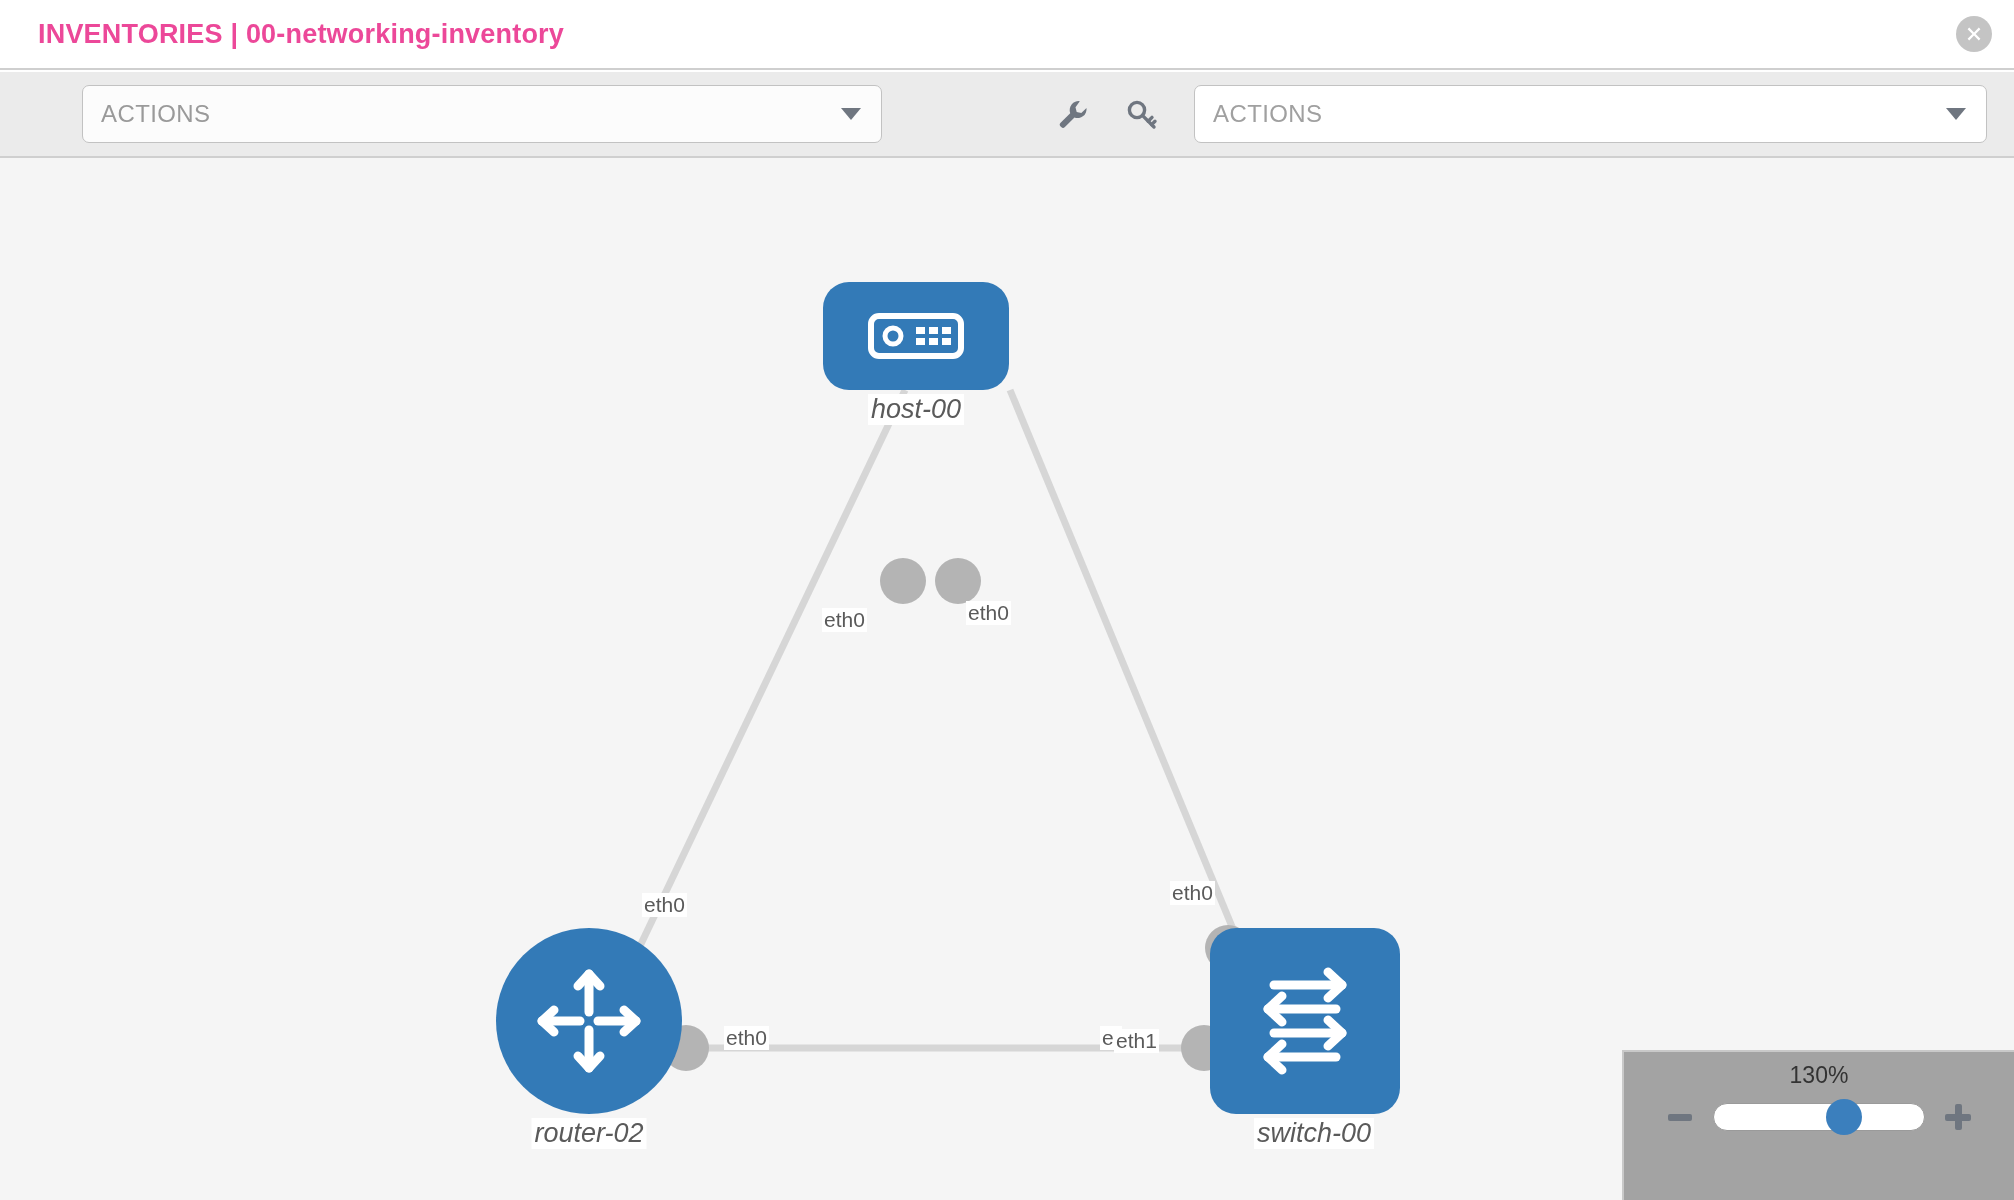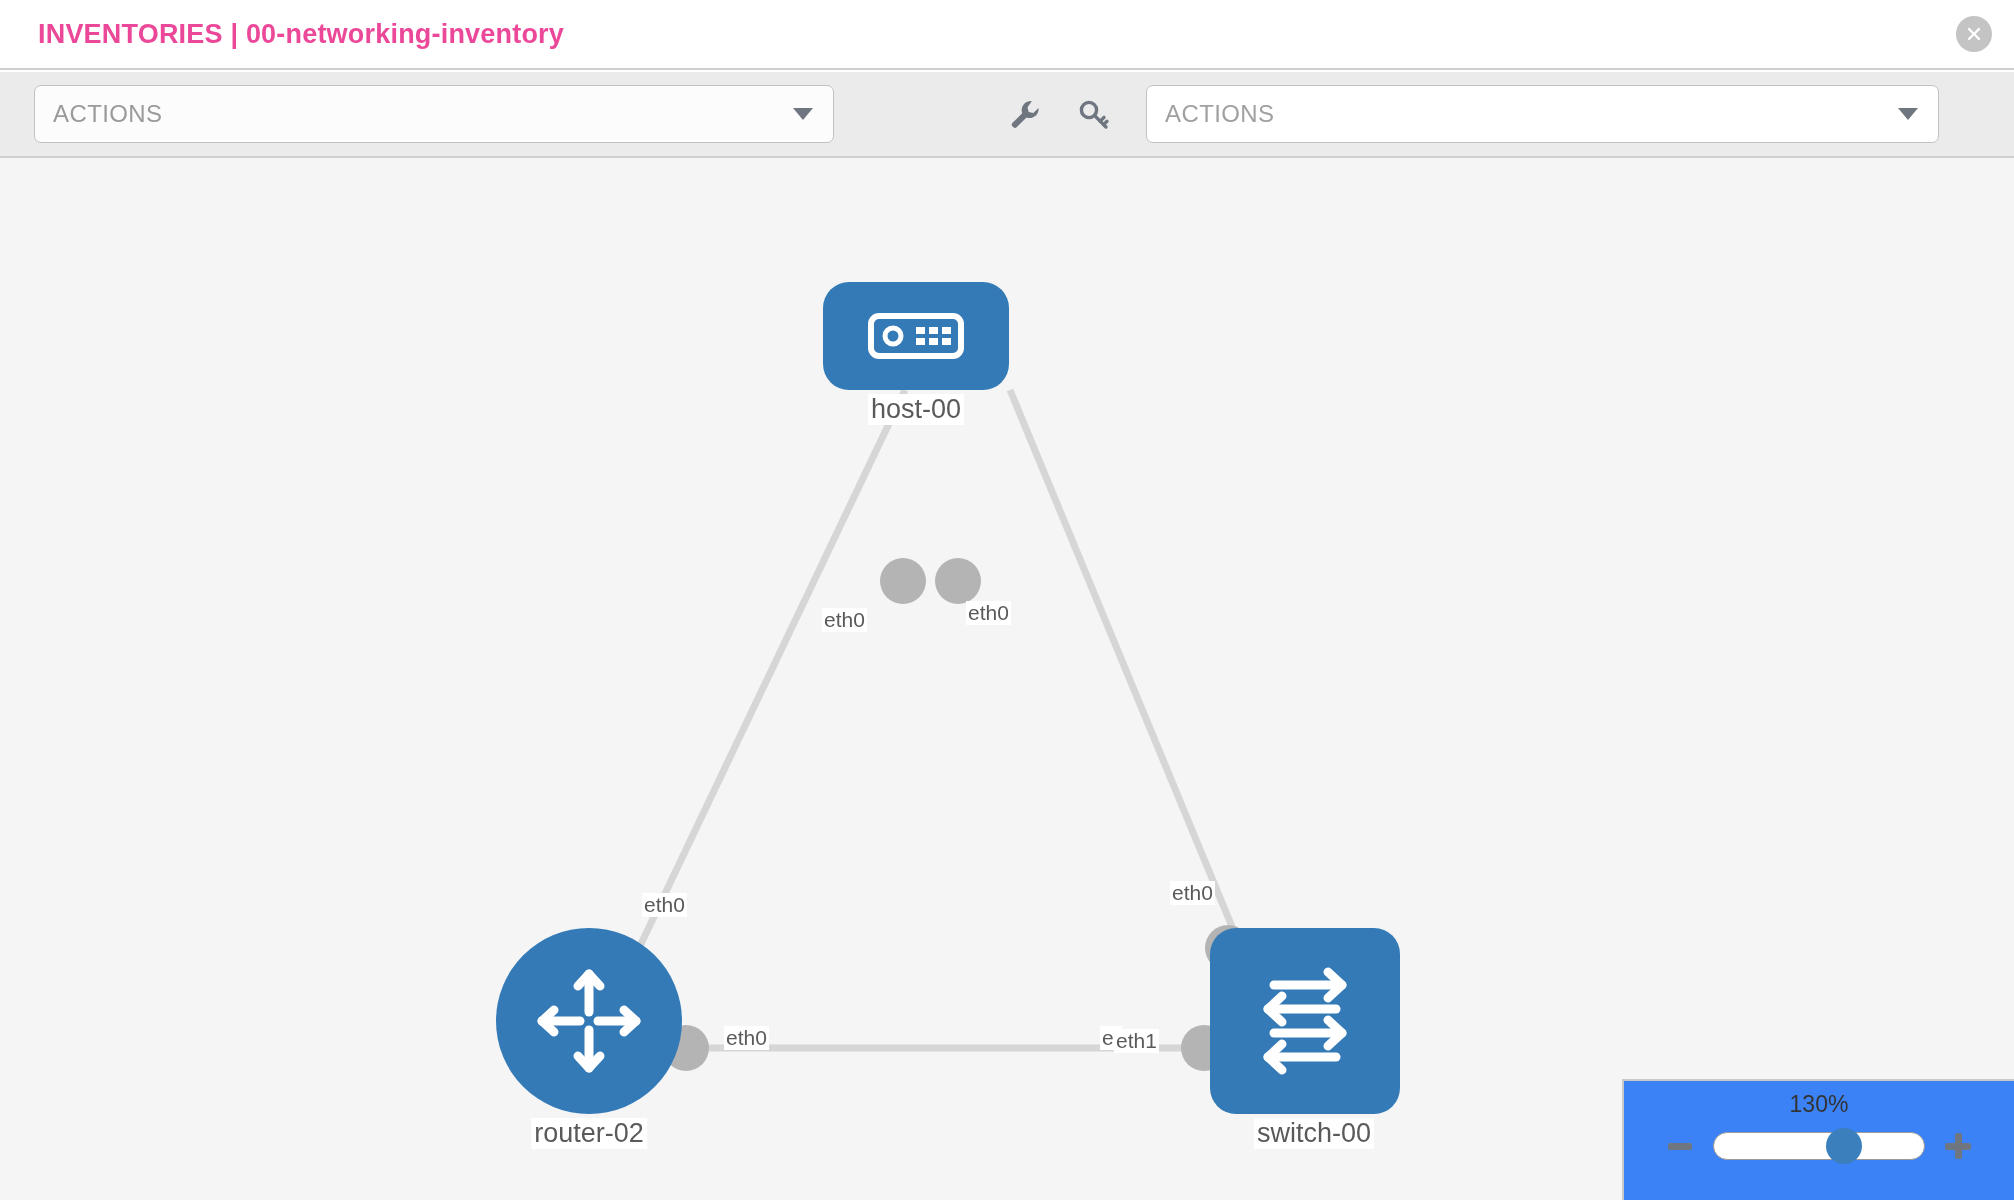--- a/index.html
+++ b/index.html
@@ -26,21 +26,21 @@
     width: 36px; height: 36px; border-radius: 50%;
     background: #c4c4c4; cursor: pointer;
     display: flex; align-items: center; justify-content: center;
   }
   .close-btn svg { display: block; }
 
   
   .toolbar {
     position: absolute; left: 0; top: 72px; width: 2014px; height: 86px;
     background: #ebebeb; border-bottom: 2px solid #cfcfcf;
-    display: flex; align-items: center;
+    display: flex; align-items: center; padding-left: 48px;
   }
   .actions-select {
     margin-left: 34px; width: 800px; height: 58px;
     background: #fcfcfc; border: 1px solid #c2c2c2; border-radius: 7px;
     display: flex; align-items: center; cursor: pointer;
     position: relative;
   }
   .actions-select .lbl {
     margin-left: 18px; font-size: 24px; color: #9a9a9a; letter-spacing: 0.4px;
   }
@@ -72,36 +72,36 @@
     background: #337ab7; display: flex; align-items: center; justify-content: center;
     cursor: pointer;
   }
   .node-host  { width: 186px; height: 108px; border-radius: 26px; }
   .node-router{ width: 186px; height: 186px; border-radius: 50%; }
   .node-switch{ width: 190px; height: 186px; border-radius: 26px; }
 
   .node-label {
     position: absolute; left: 50%; transform: translateX(-50%);
     white-space: nowrap; font-size: 27px; color: #5a5a5a;
-    background: #ffffff; padding: 0 3px;
+    background: #ffffff; padding: 0 3px; font-style: italic;
   }
   .edge-label {
     position: absolute; white-space: nowrap;
     font-size: 21px; color: #5a5a5a; background: #ffffff;
     padding: 0 2px; line-height: 1.15;
   }
   .nub {
     position: absolute; width: 46px; height: 46px; border-radius: 50%;
     background: #b4b4b4;
   }
 
   
   .zoom-panel {
-    position: absolute; right: 0; bottom: 0; width: 392px; height: 121px;
-    background: #3b82f6; border-left: 2px solid #c9c9c9; border-top: 2px solid #c9c9c9;
+    position: absolute; right: 0; bottom: 0; width: 392px; height: 150px;
+    background: #a3a3a3; border-left: 2px solid #c9c9c9; border-top: 2px solid #c9c9c9;
   }
   .zoom-pct {
     position: absolute; top: 10px; left: 0; width: 100%;
     text-align: center; font-size: 23px; color: #333333;
   }
   .zoom-row {
     position: absolute; top: 48px; left: 0; width: 100%;
     display: flex; align-items: center; justify-content: center; gap: 16px;
   }
   .zoom-minus, .zoom-plus {

